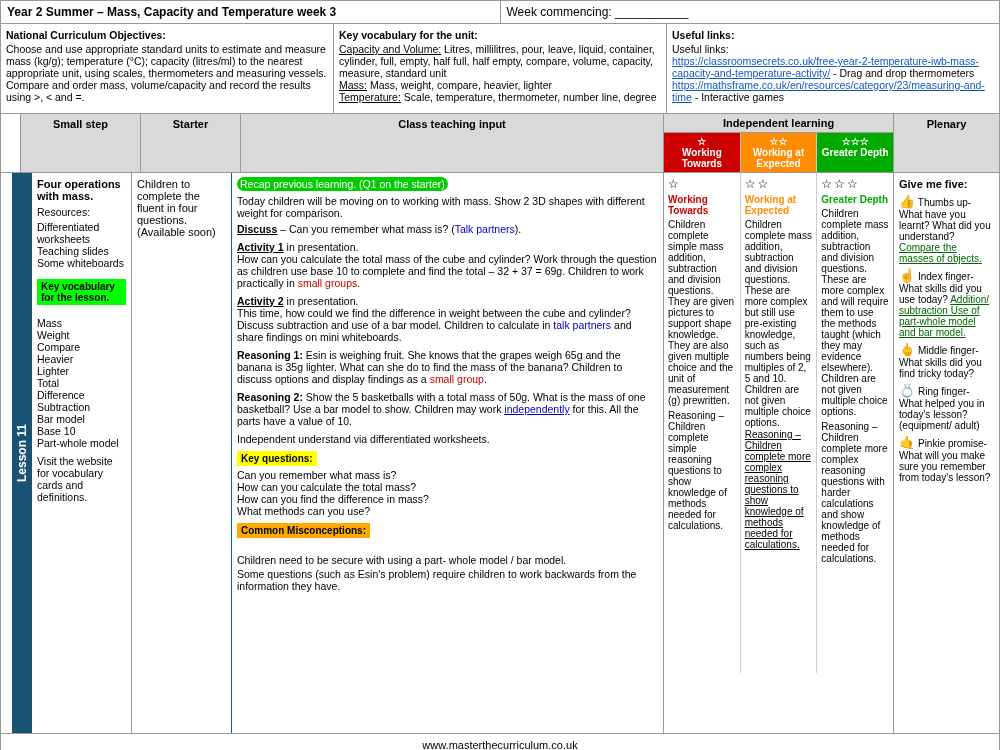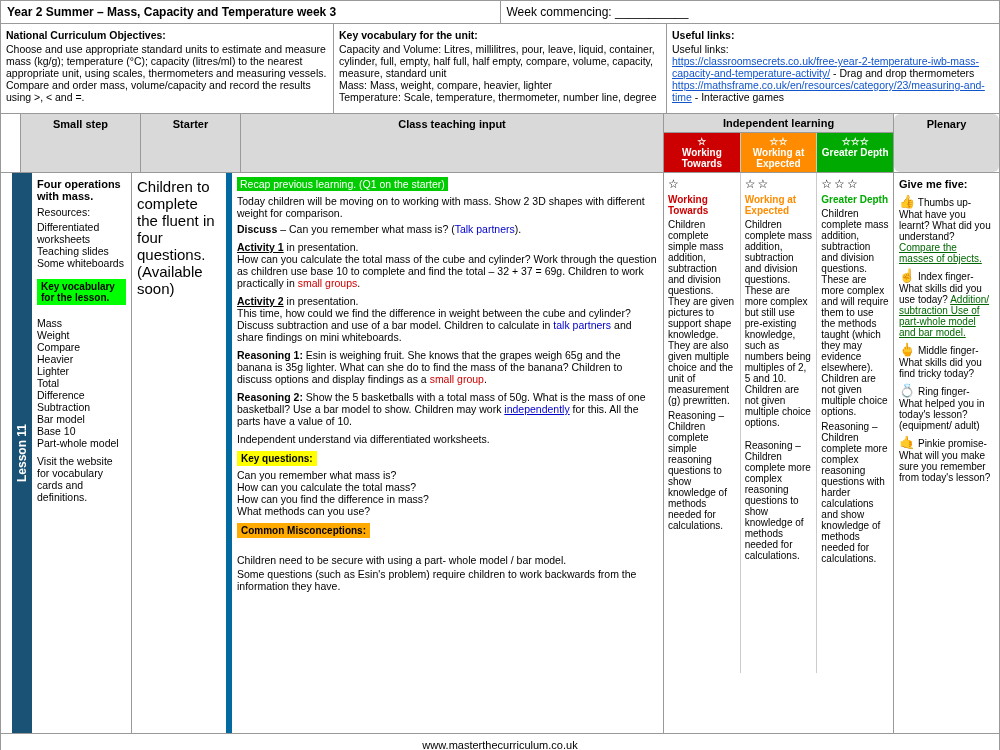--- a/index.html
+++ b/index.html
@@ -52,38 +52,38 @@
     .info-links {
       flex: 2;
       padding: 5px;
       font-size: 10.5px;
     }
     .info-objectives strong, .info-vocab strong, .info-links strong {
       display: block;
       margin-bottom: 2px;
     }
     .link-blue { color: #1155cc; text-decoration: underline; }
-    .underline { }
+    .underline { text-decoration: underline; }
     
     .col-headers {
       display: flex;
       background: #fff;
       border-bottom: 1px solid #999;
     }
     .col-header {
       padding: 4px 5px;
       font-weight: bold;
       font-size: 11px;
       text-align: center;
       border-right: 1px solid #999;
     }
     .col-small-step { flex: 0 0 120px; background: #d9d9d9; }
     .col-starter { flex: 0 0 100px; background: #d9d9d9; }
     .col-teaching { flex: 1; background: #d9d9d9; }
-    .col-plenary { flex: 0 0 105px; background: #d9d9d9; border-right: none; border-radius: 6px; }
+    .col-plenary { flex: 0 0 105px; background: #d9d9d9; border-right: none; }
     
     .main-row {
       display: flex;
       min-height: 560px;
       padding-left: 11px;
     }
     
     .lesson-label-col {
       flex: 0 0 20px;
       background: #1a5276;
@@ -116,35 +116,36 @@
       padding: 2px 4px;
       font-weight: bold;
       font-size: 10px;
       margin: 4px 0;
       display: inline-block;
     }
     
     .starter-col {
       flex: 0 0 100px;
       padding: 5px;
-      border-right: 6px solid #0369a1;
-      font-size: 15px;
+      border-right: 1px solid #0369a1;
+      font-size: 11px;
     }
     
     .teaching-col {
       flex: 1;
       padding: 5px;
       border-right: 1px solid #999;
       font-size: 10.5px;
     }
     .green-box {
       background: #00cc00;
       color: white;
       padding: 1px 3px;
       display: inline;
+      border-radius: 7px;
     }
     .bold { font-weight: bold; }
     .color-red { color: #cc0000; }
     .color-blue { color: #0000cc; }
     .activity-title { font-weight: bold; text-decoration: underline; }
     .section-gap { margin-top: 6px; }
     .key-questions-box {
       background: #ffff00;
       padding: 2px 4px;
       font-weight: bold;
@@ -356,21 +357,21 @@
           <div>Children complete simple mass addition, subtraction and division questions. They are given pictures to support shape knowledge. They are also given multiple choice and the unit of measurement (g) prewritten.</div>
           <div style="margin-top:4px;">Reasoning – Children complete simple reasoning questions to show knowledge of methods needed for calculations.</div>
         </div>
         <div class="ind-col">
           <div class="stars-row">
               <span>☆</span>
               <span>☆</span>
             </div>
           <div class="bold" style="color:#ff8c00; margin-bottom:3px;">Working at Expected</div>
           <div>Children complete mass addition, subtraction and division questions. These are more complex but still use pre-existing knowledge, such as numbers being multiples of 2, 5 and 10. Children are not given multiple choice options.</div>
-          <div style="margin-top:12px;">Reasoning – Children complete more complex reasoning questions to show knowledge of methods needed for calculations.</div>
+          <div style="margin-top:1px;text-decoration:underline;">Reasoning – Children complete more complex reasoning questions to show knowledge of methods needed for calculations.</div>
         </div>
         <div class="ind-col">
           <div class="stars-row">
               <span>☆</span>
               <span>☆</span>
               <span>☆</span>
             </div>
           <div class="bold" style="color:#00aa00; margin-bottom:3px;">Greater Depth</div>
           <div>Children complete mass addition, subtraction and division questions. These are more complex and will require them to use the methods taught (which they may evidence elsewhere). Children are not given multiple choice options.</div>
           <div style="margin-top:4px;">Reasoning – Children complete more complex reasoning questions with harder calculations and show knowledge of methods needed for calculations.</div>

